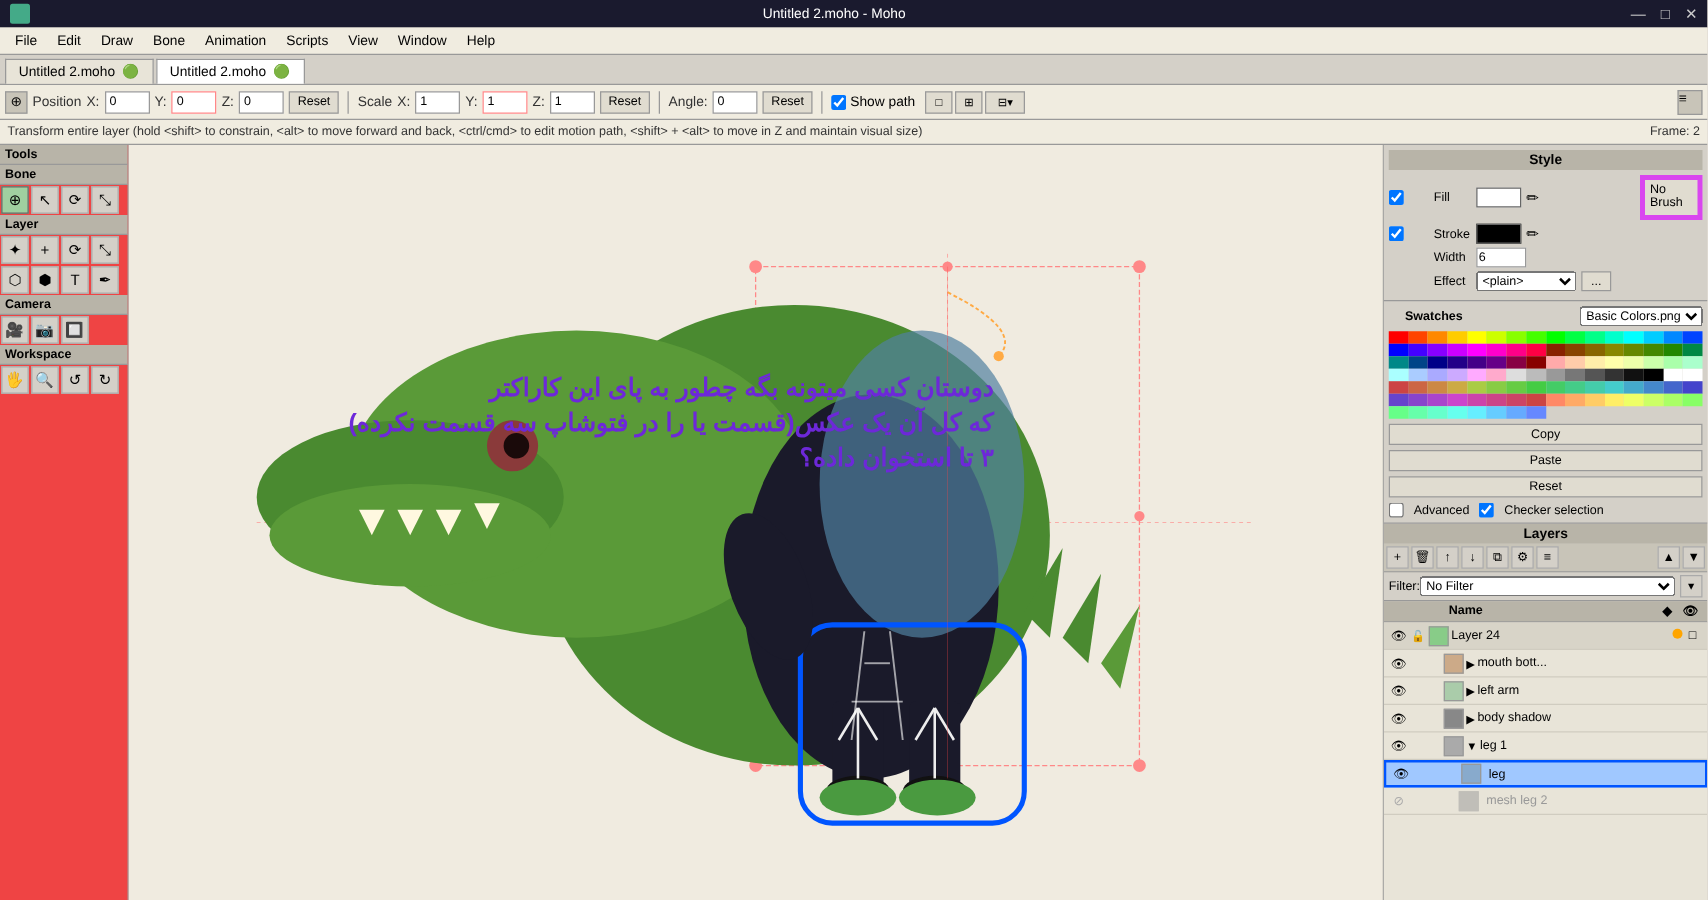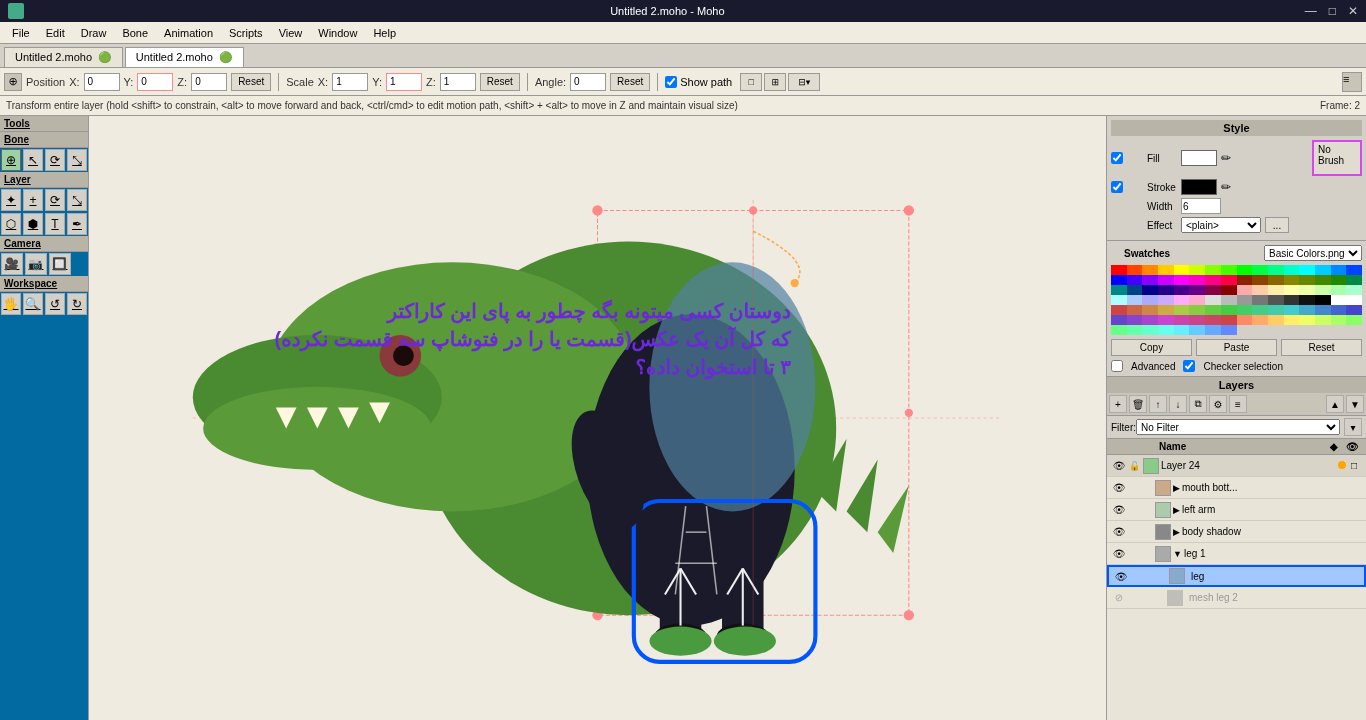--- a/index.html
+++ b/index.html
@@ -29,51 +29,51 @@
     .toolbar-checkbox { display: flex; align-items: center; gap: 3px; }
     .cam-btn { background: #e0dcd0; border: 1px solid #999; width: 22px; height: 18px; font-size: 9px; cursor: pointer; display: flex; align-items: center; justify-content: center; }
     
     
     #statusbar { background: #f0ece0; height: 20px; display: flex; align-items: center; padding: 0 6px; border-bottom: 1px solid #999; font-size: 10px; color: #333; justify-content: space-between; }
     
     
     #main { display: flex; height: calc(720px - 22px - 22px - 24px - 28px - 20px); }
     
     
-    #left-toolbar { width: 89px; background: #0369a1; border-right: 1px solid #999; display: flex; flex-direction: column; text-decoration: underline; }
+    #left-toolbar { width: 103px; background: #ef4444; border-right: 1px solid #999; display: flex; flex-direction: column; }
     .tool-section-label { background: #b8b4a8; padding: 2px 4px; font-size: 10px; font-weight: bold; border-bottom: 1px solid #999; }
     .tool-row { display: flex; }
     .tool-btn { width: 22px; height: 22px; background: #d4d0c8; border: 1px solid #aaa; cursor: pointer; display: flex; align-items: center; justify-content: center; font-size: 12px; margin: 1px; }
     .tool-btn.active { background: #a0d0a0; border-color: #666; }
     
     
     #canvas-area { flex: 1; background: #f5f0e0; position: relative; overflow: hidden; }
     
     
     #right-panel { width: 260px; background: #d4d0c8; border-left: 1px solid #999; display: flex; flex-direction: column; }
     
     
     #style-panel { padding: 4px; border-bottom: 1px solid #999; }
     .panel-title { font-weight: bold; font-size: 11px; text-align: center; background: #b8b4a8; padding: 2px; margin-bottom: 4px; }
     .style-row { display: flex; align-items: center; gap: 4px; margin-bottom: 3px; }
     .style-label { width: 50px; font-size: 10px; padding-left: 20px; }
     .color-swatch { width: 36px; height: 16px; border: 1px solid #666; cursor: pointer; }
     .pencil-icon { font-size: 12px; cursor: pointer; }
     .width-input { width: 40px; height: 16px; border: 1px solid #999; padding: 1px; font-size: 10px; }
     .effect-select { width: 80px; height: 16px; font-size: 10px; }
-    .no-brush-btn { background: #e0dcd0; border: 2px solid #d946ef; padding: 2px 4px; font-size: 10px; cursor: pointer; width: 50px; height: 36px; }
+    .no-brush-btn { background: #e0dcd0; border: 4px solid #d946ef; padding: 2px 4px; font-size: 10px; cursor: pointer; width: 50px; height: 36px; }
     
     
     #swatches-panel { padding: 4px; border-bottom: 1px solid #999; }
     .swatches-header { display: flex; align-items: center; justify-content: space-between; margin-bottom: 4px; }
     .swatches-label { font-size: 10px; font-weight: bold; padding-left: 13px; }
     .swatches-select { font-size: 10px; height: 16px; }
     .color-grid { display: grid; grid-template-columns: repeat(16, 1fr); gap: 0; width: 100%; }
     .color-cell { height: 10px; cursor: pointer; }
-    .swatches-actions { display: flex; gap: 4px; margin-top: 4px; }
+    .swatches-actions { display: flex; gap: 4px; margin-top: 4px; flex-direction: column; }
     .swatch-btn { flex: 1; background: #e0dcd0; border: 1px solid #999; padding: 2px; font-size: 10px; cursor: pointer; text-align: center; }
     .advanced-row { display: flex; align-items: center; gap: 8px; font-size: 10px; margin-top: 4px; }
     
     
     #layers-panel { flex: 1; overflow: hidden; display: flex; flex-direction: column; }
     .layers-title { font-weight: bold; font-size: 11px; text-align: center; background: #b8b4a8; padding: 2px; }
     .layers-toolbar { display: flex; align-items: center; padding: 2px; gap: 2px; background: #c8c4b8; border-bottom: 1px solid #999; }
     .layer-tool-btn { width: 18px; height: 18px; background: #d4d0c8; border: 1px solid #aaa; cursor: pointer; font-size: 10px; display: flex; align-items: center; justify-content: center; }
     .filter-row { display: flex; align-items: center; padding: 2px 4px; background: #d4d0c8; border-bottom: 1px solid #999; }
     .filter-label { font-size: 10px; margin-right: 0; }

